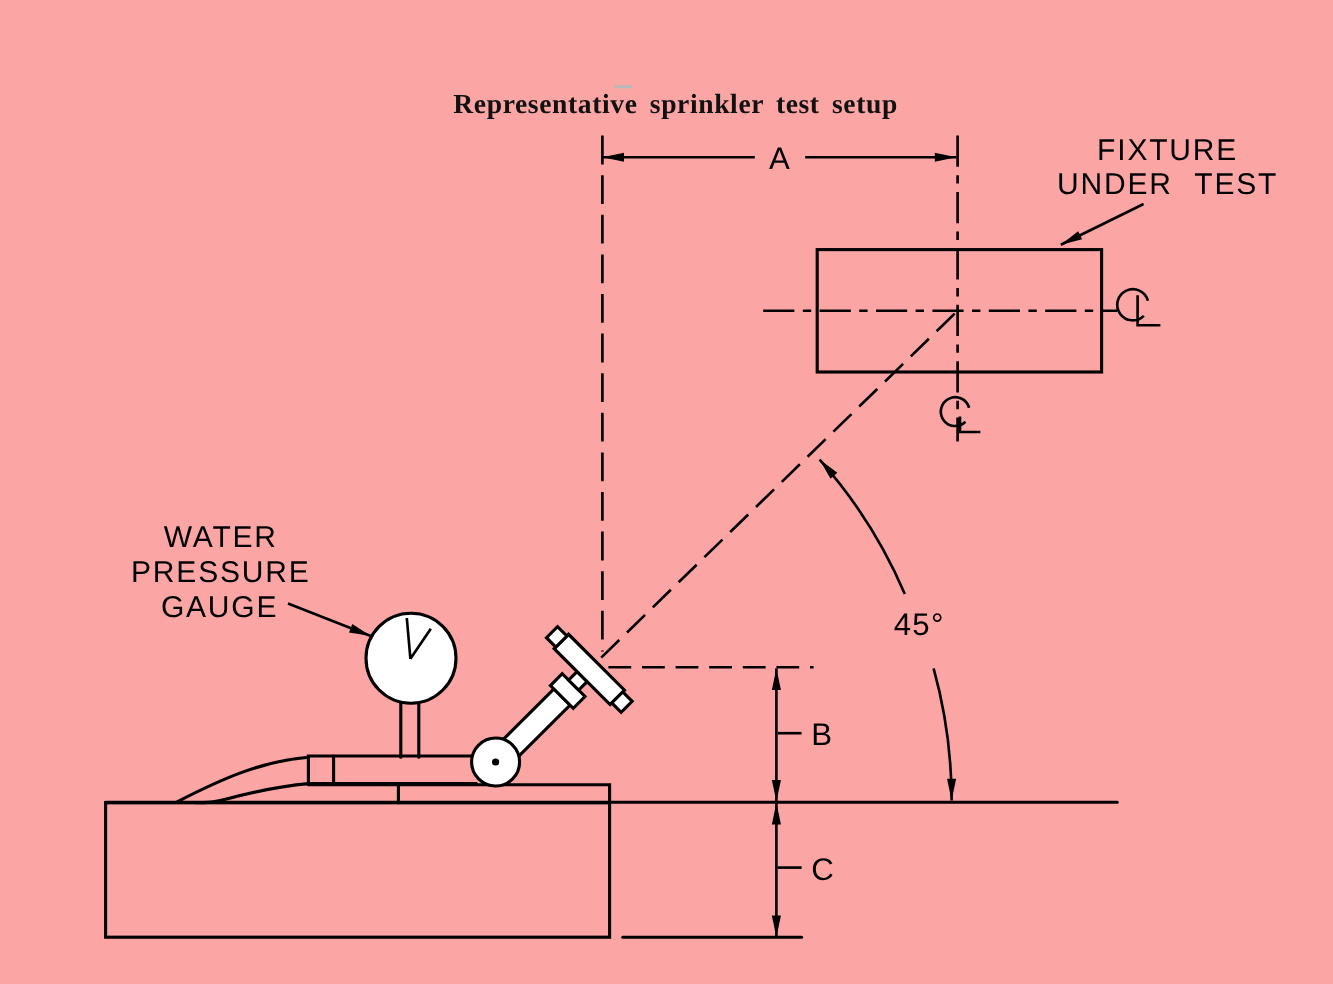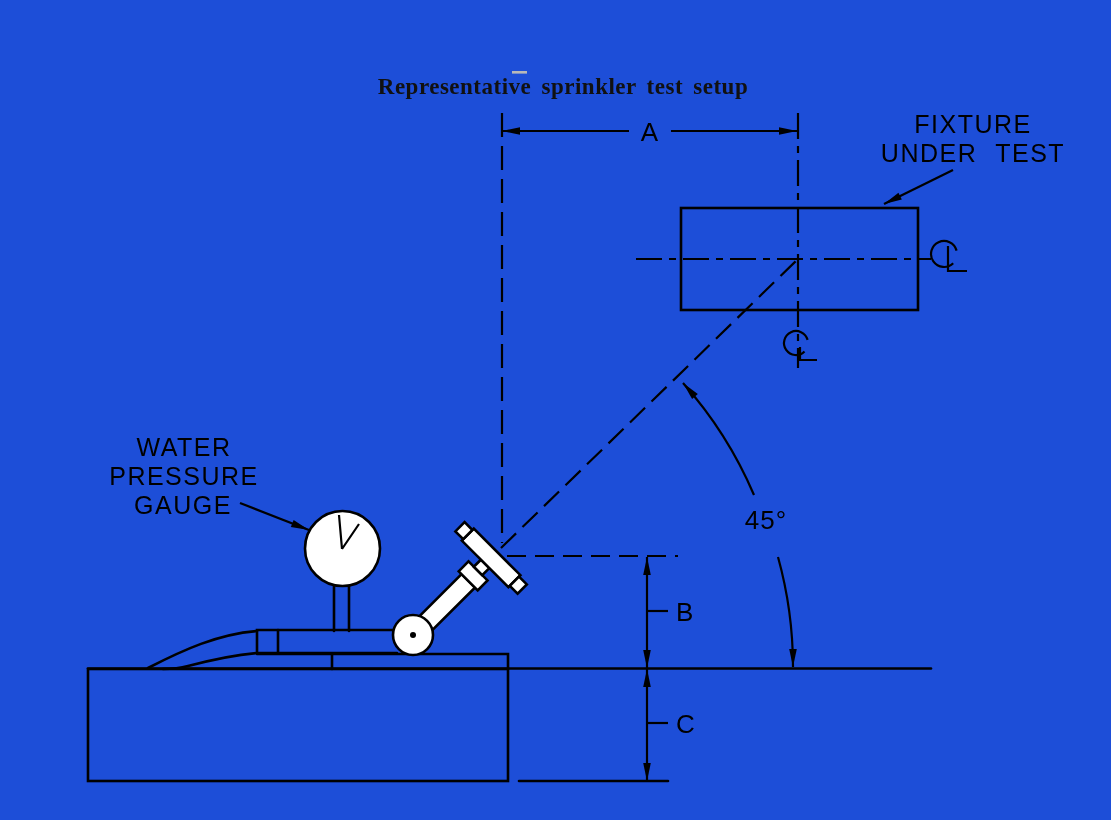--- a/index.html
+++ b/index.html
@@ -1,16 +1,16 @@
 <!DOCTYPE html>
 <html><head>
 <meta charset="utf-8">
 <style>
   html,body{margin:0;padding:0;background:#ffffff;}
-  #stage{position:relative;width:1111px;height:820px;background:#1d4ed8;overflow:hidden;}
+  #stage{position:relative;width:1111px;height:820px;background:#fca5a5;overflow:hidden;}
   svg{position:absolute;left:0;top:0;}
   .titletext{font-family:"Liberation Serif",serif;font-weight:bold;font-size:23px;
              letter-spacing:.5px;word-spacing:4px;fill:#111;}
   .cad{font-family:"Liberation Sans",sans-serif;font-size:26px;letter-spacing:1px;fill:#000;}
   .cadsm{font-family:"Liberation Sans",sans-serif;font-size:25px;letter-spacing:1.5px;fill:#000;}
   .wide{word-spacing:10px;}
   .ln{stroke:#000;stroke-width:2.6;fill:none;stroke-linecap:round;}
   .thin{stroke:#000;stroke-width:2.2;fill:none;stroke-linecap:butt;}
   .fillw{fill:#ffffff;}
 </style>

